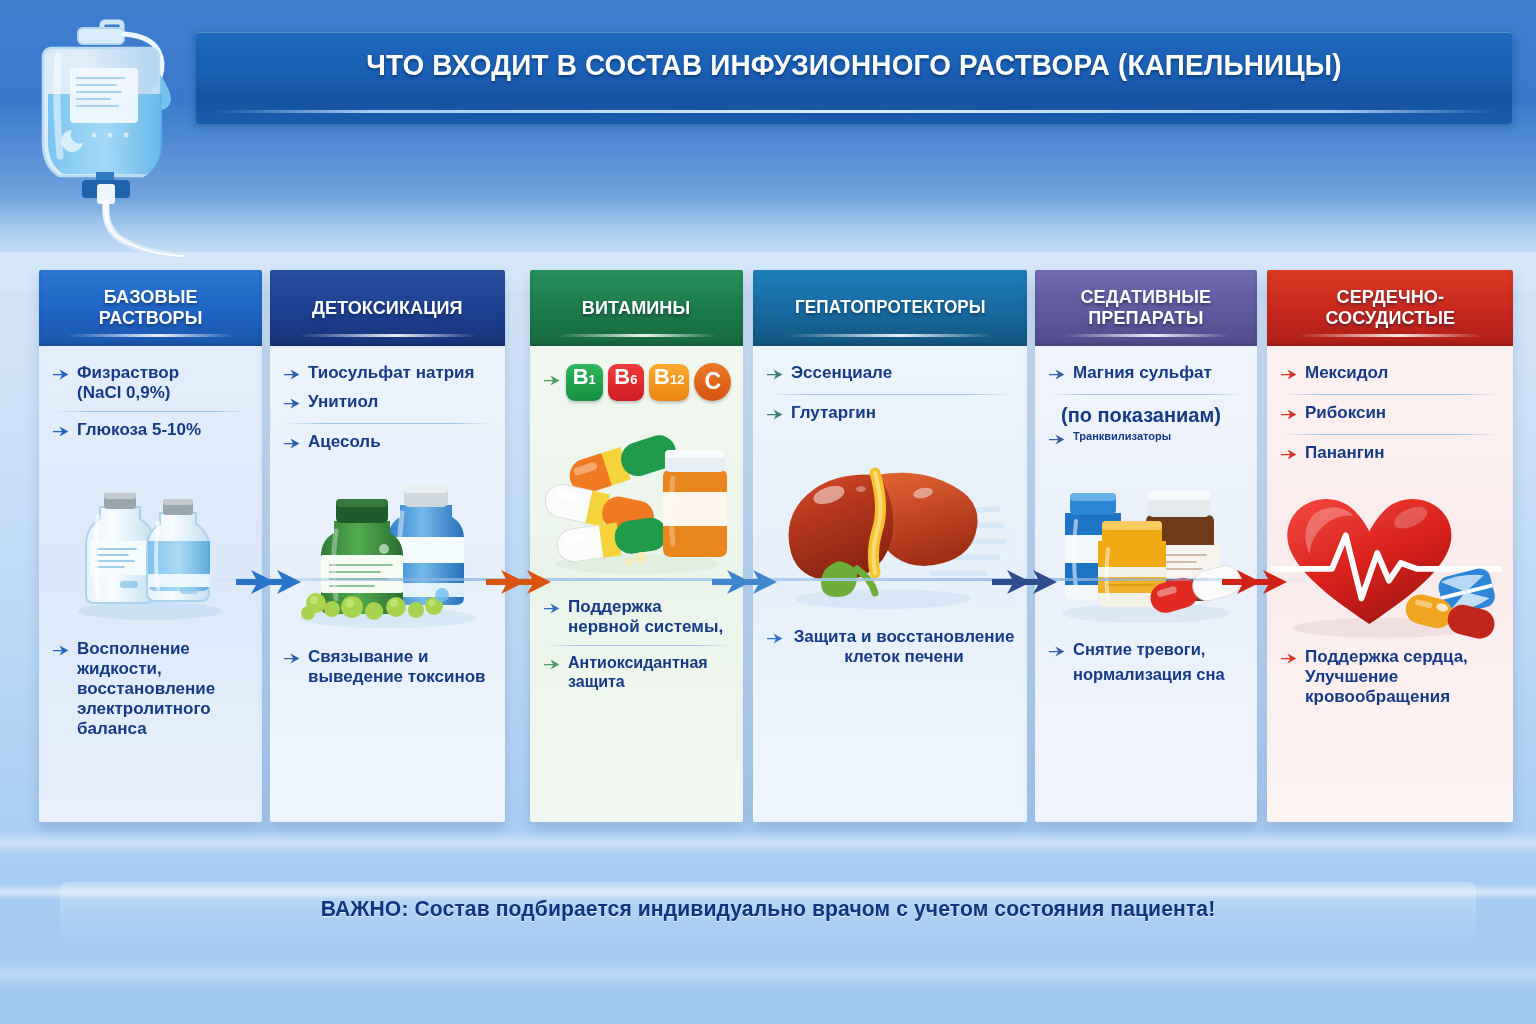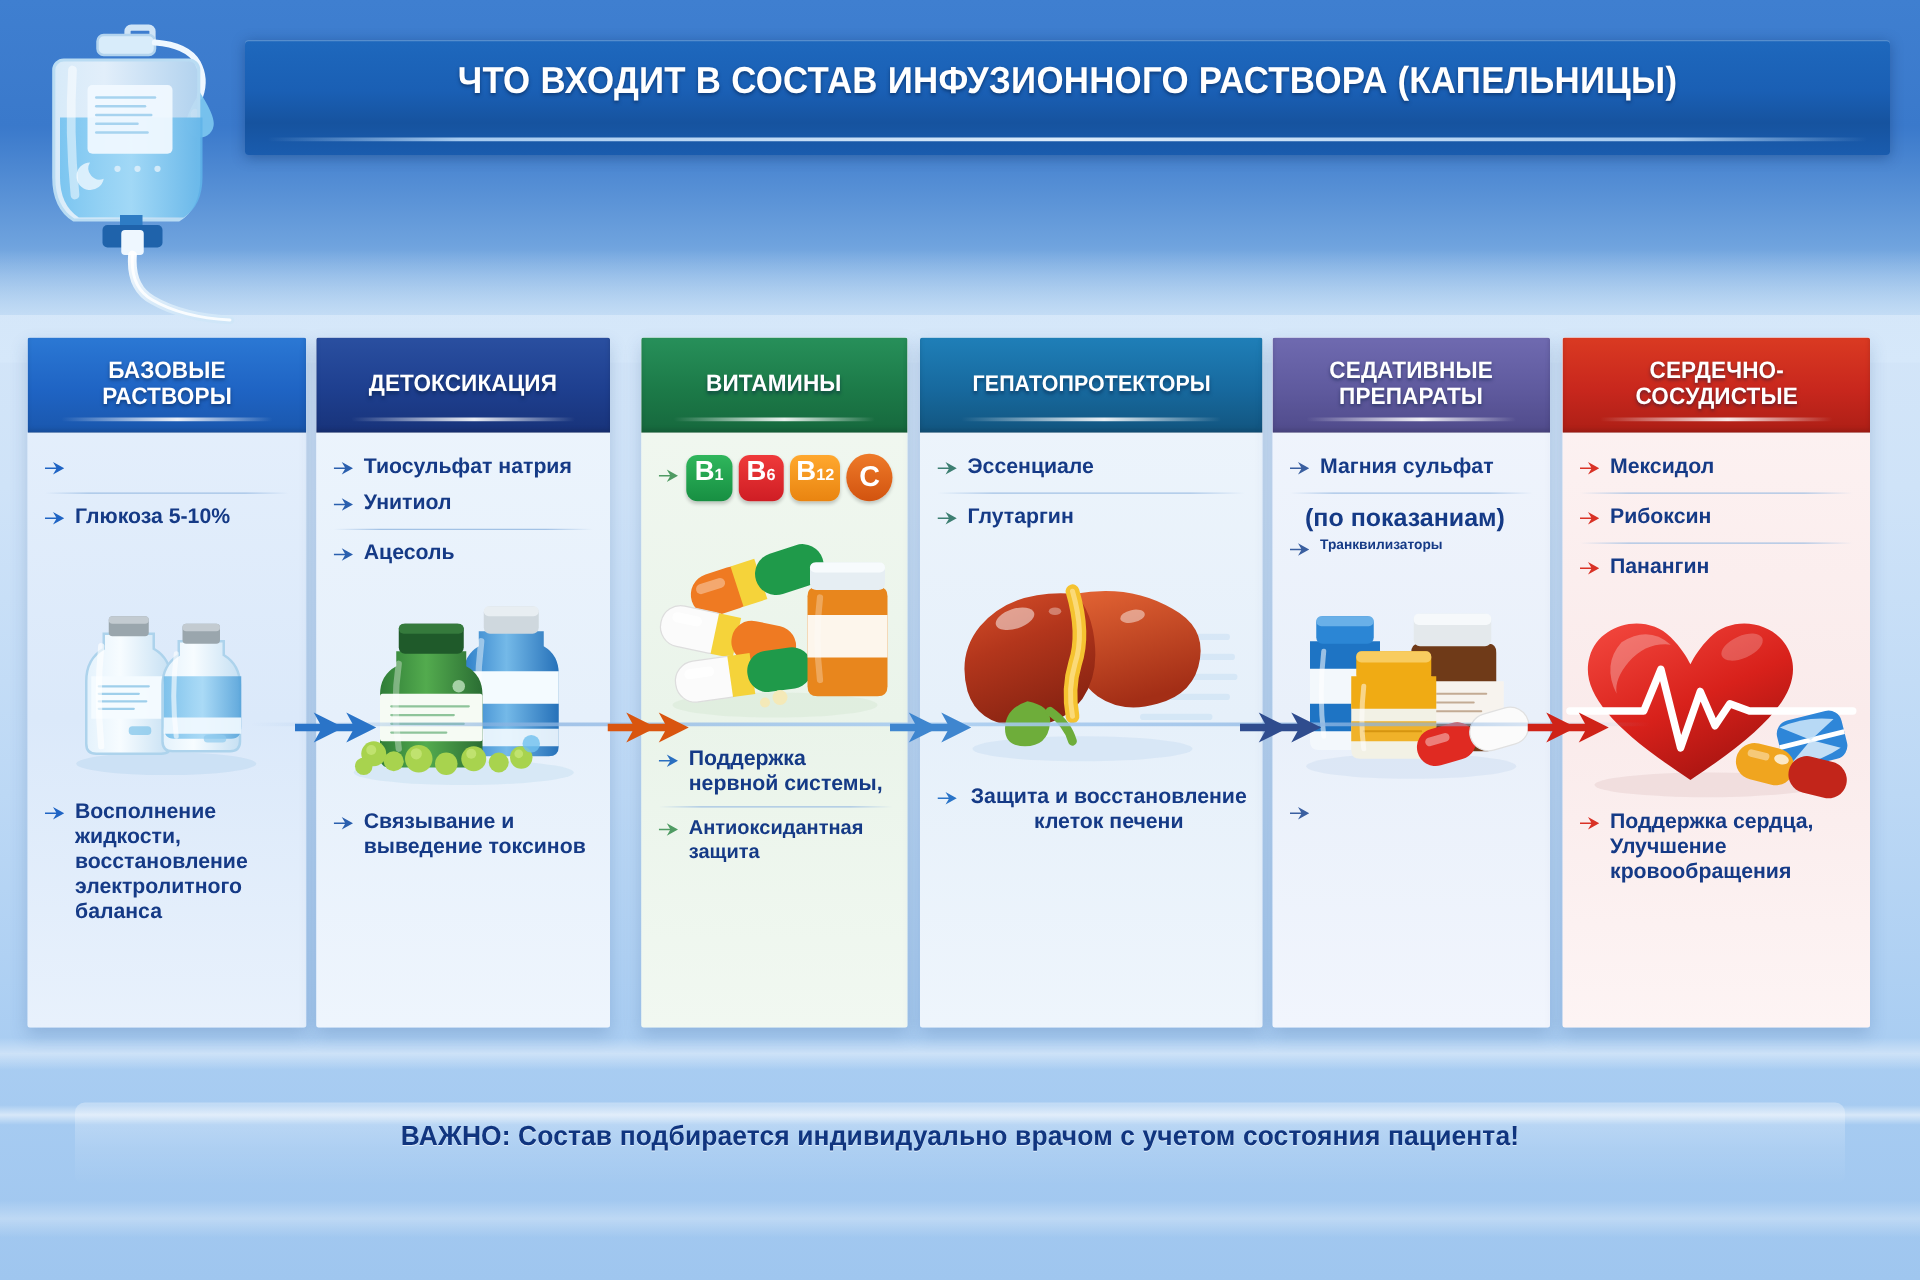--- a/index.html
+++ b/index.html
@@ -47,20 +47,21 @@
   
   .iv-wrap{position:absolute;left:18px;top:8px;width:200px;height:262px;}
 
   
   .cards{position:absolute;left:0;top:270px;width:1536px;height:552px;}
   .card{
     position:absolute;top:0;height:552px;
     border-radius:2px;
     box-shadow:0 6px 14px rgba(40,80,140,.22);
     overflow:hidden;
+    margin-left:17px;
   }
   .card-head{
     position:relative;height:76px;width:100%;
     display:flex;align-items:center;justify-content:center;
     box-shadow:inset 0 -2px 4px rgba(0,0,0,.14);
   }
   .card-head h2{
     margin:0;padding:0 6px;color:#fff;font-size:19px;font-weight:bold;
     line-height:1.08;text-align:center;letter-spacing:.1px;
     text-shadow:0 2px 3px rgba(0,25,60,.5);
@@ -200,20 +201,22 @@
         <div class="head-rule"></div>
       </div>
       <div class="card-body">
         <ul class="blist">
           <li class="bitem">
             <span class="arr">
               <svg width="17" height="13" viewBox="0 0 17 13">
                   <path d="M0 6 h9 l-2.6 -4.4 l9 5 l-9 5 l2.6 -4.4 h-9 z" fill="#1f64c4"></path>
                 </svg>
             </span>
+            <span class="txt" style="white-space:pre-line">Физраствор
+(NaCl 0,9%)</span>
           </li>
           <div class="sep"></div>
           <li class="bitem">
             <span class="arr">
               <svg width="17" height="13" viewBox="0 0 17 13">
                   <path d="M0 6 h9 l-2.6 -4.4 l9 5 l-9 5 l2.6 -4.4 h-9 z" fill="#1f64c4"></path>
                 </svg>
             </span>
             <span class="txt">Глюкоза 5-10%</span>
           </li>
@@ -607,20 +610,21 @@
           </svg>
         </div>
 
         <div class="benefit" style="top:288px;">
           <div class="bitem" style="font-size:16.5px;line-height:1.5">
             <span class="arr">
               <svg width="17" height="13" viewBox="0 0 17 13">
                   <path d="M0 6 h9 l-2.6 -4.4 l9 5 l-9 5 l2.6 -4.4 h-9 z" fill="#3a5fa0"></path>
                 </svg>
             </span>
+            <span class="txt">Снятие тревоги, нормализация сна</span>
           </div>
         </div>
       </div>
     </div>
 
     <div class="card" style="left:1250px;width:246px;background:linear-gradient(180deg,#fdf3f3 0%,#faebeb 55%,#fdf4f4 100%);">
       <div class="card-head" style="background:linear-gradient(180deg,#da3a22 0%,#c8271d 55%,#ad1f16 100%);">
         <h2>СЕРДЕЧНО-
 СОСУДИСТЫЕ</h2>
         <div class="head-rule"></div>

